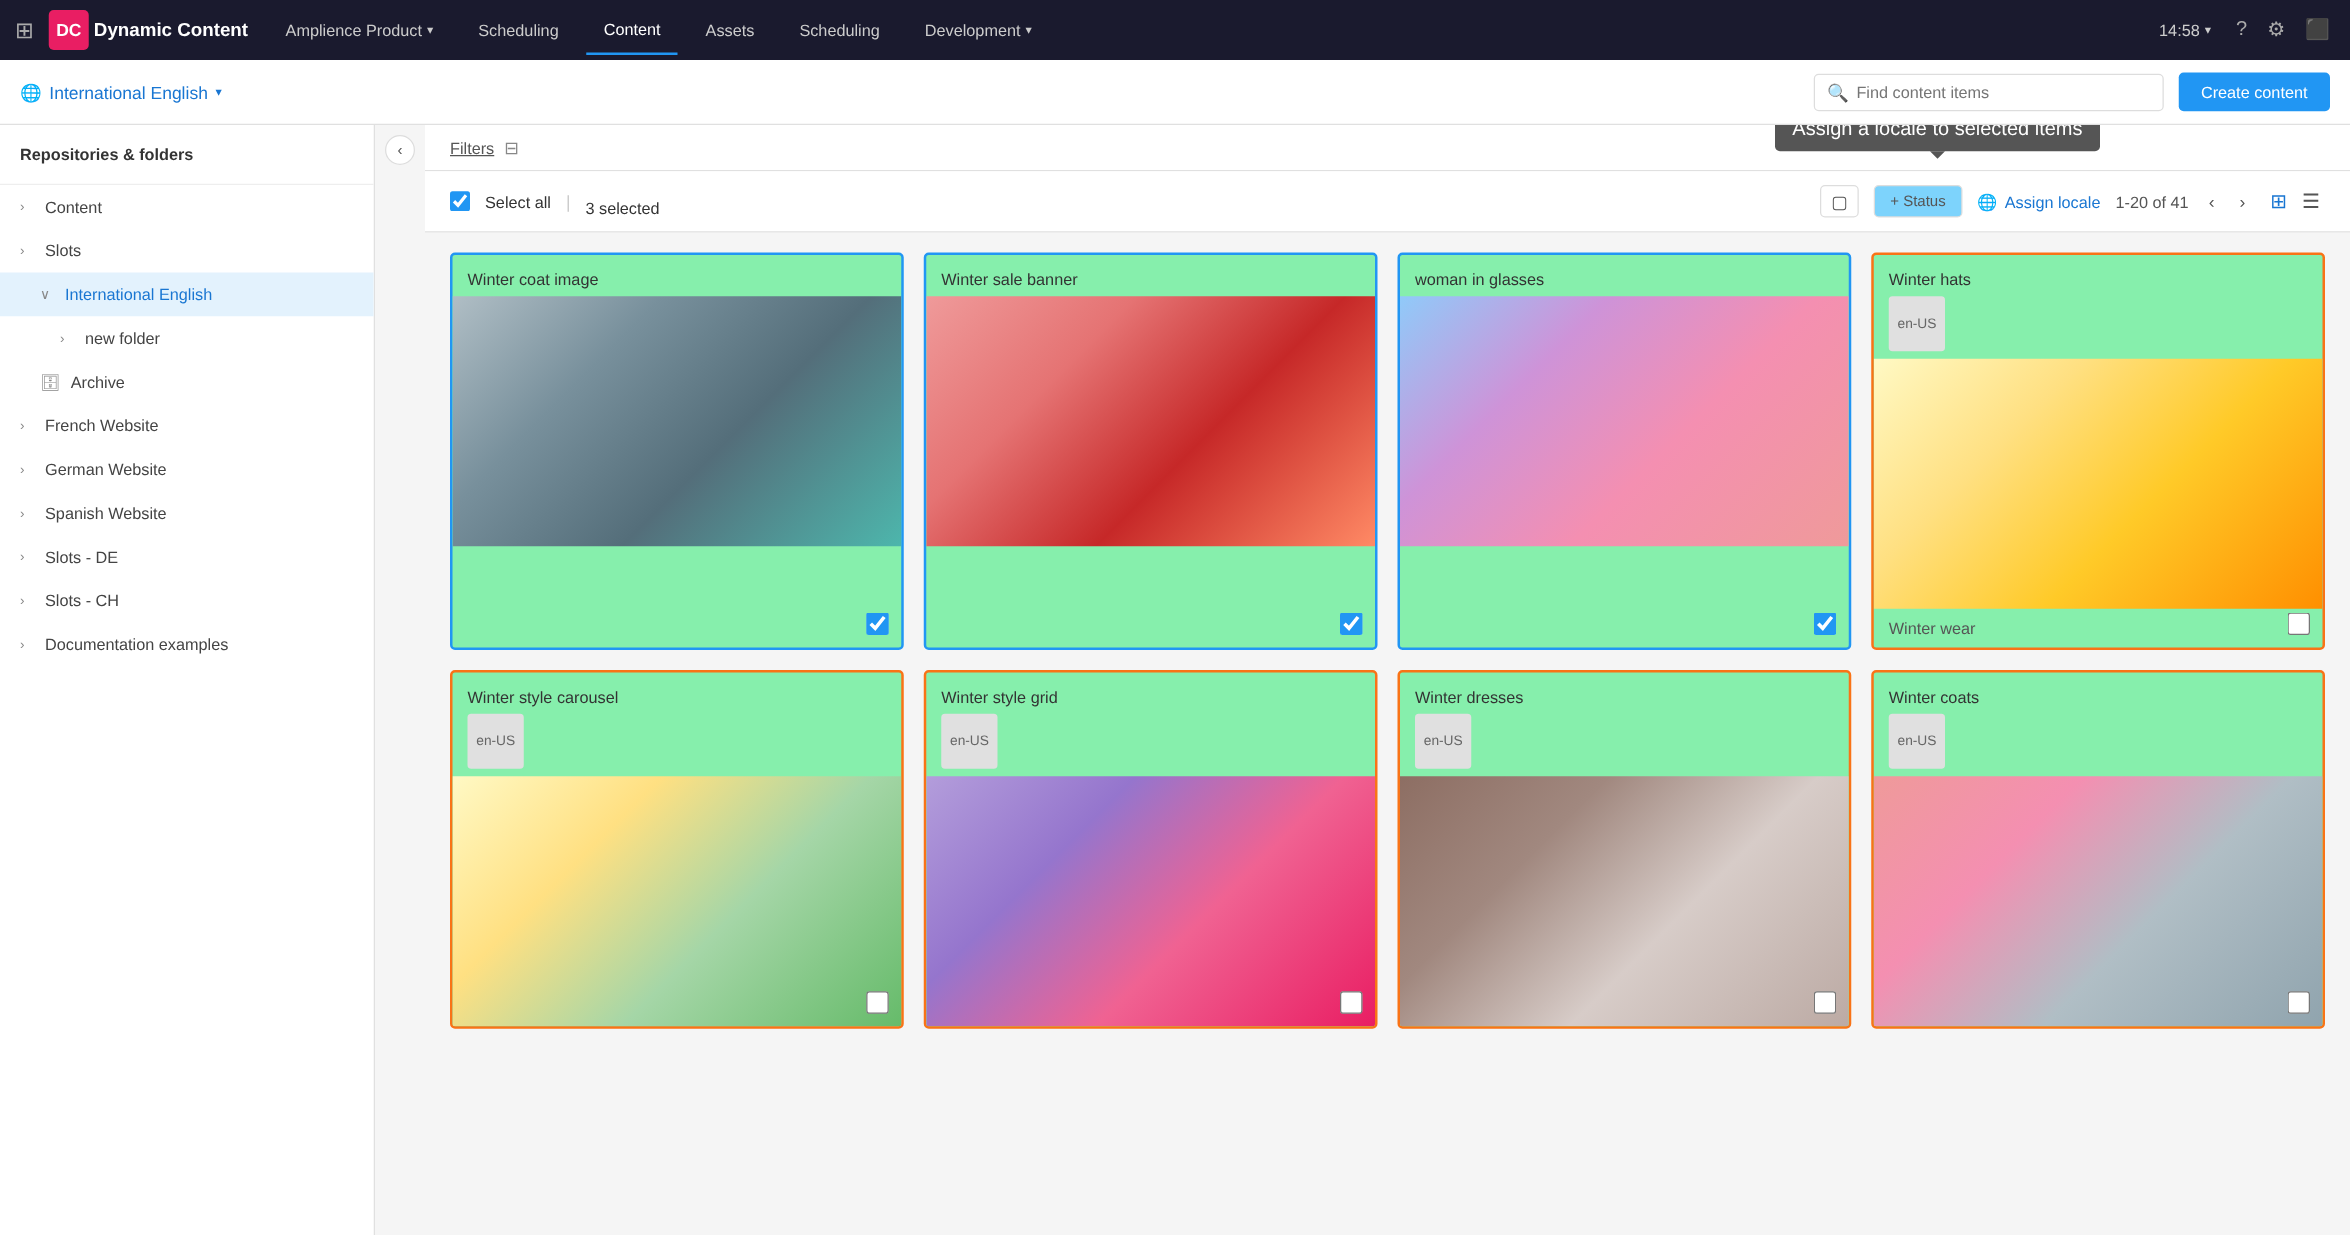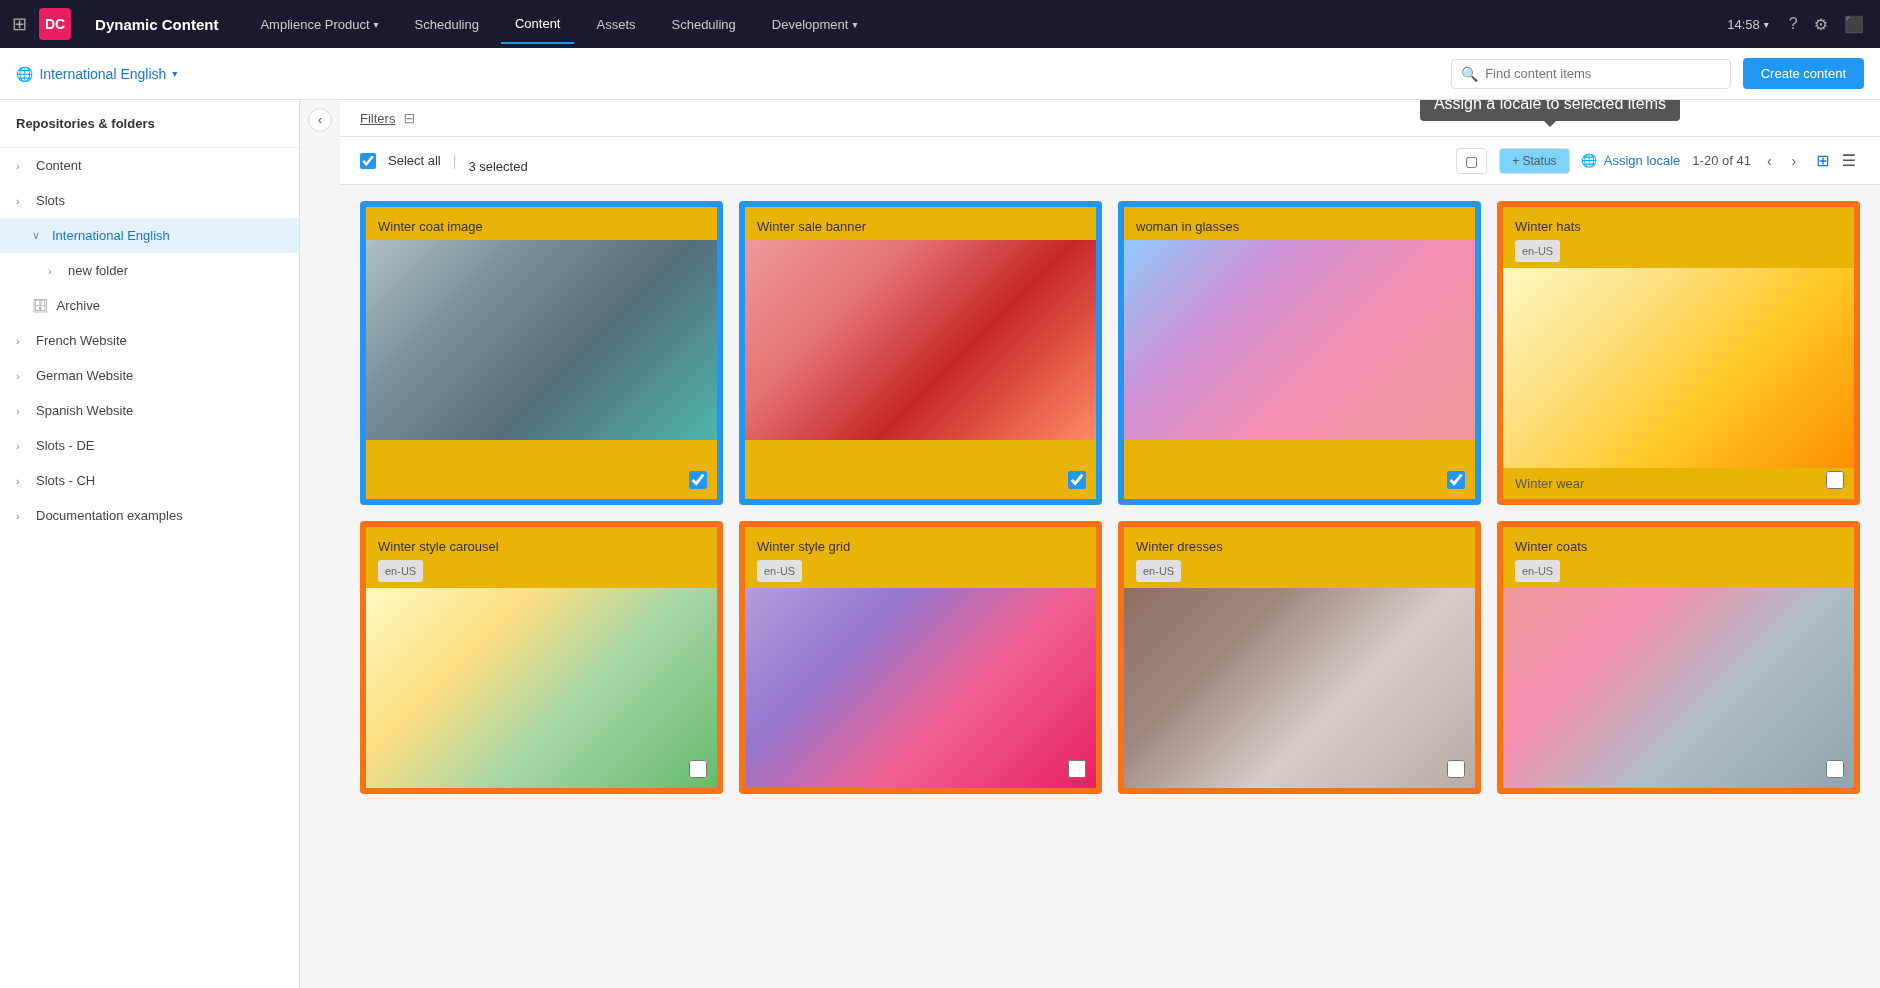--- a/index.html
+++ b/index.html
@@ -9,21 +9,21 @@
     .top-nav {
       background: #1a1a2e;
       height: 48px;
       display: flex;
       align-items: center;
       padding: 0 12px;
       gap: 8px;
       color: #ccc;
     }
     .nav-grid-icon { color: #aaa; font-size: 18px; cursor: pointer; margin-right: 4px; }
-    .nav-logo { color: white; font-weight: 600; font-size: 15px; margin-right: 20px; display: flex; align-items: center; gap: 24px; }
+    .nav-logo { color: white; font-weight: 600; font-size: 15px; margin-right: 8px; display: flex; align-items: center; gap: 4px; }
     .nav-logo-icon { width: 32px; height: 32px; background: #e91e63; border-radius: 4px; display: flex; align-items: center; justify-content: center; color: white; font-weight: bold; font-size: 14px; }
     .nav-item { color: #ccc; padding: 0 14px; height: 40px; display: flex; align-items: center; cursor: pointer; font-size: 13px; gap: 4px; }
     .nav-item.active { color: white; border-bottom: 2px solid #2196f3; }
     .nav-spacer { flex: 1; }
     .nav-time { color: #ccc; font-size: 13px; margin-right: 8px; display: flex; align-items: center; gap: 4px; }
     .nav-icon-btn { color: #aaa; cursor: pointer; padding: 4px; font-size: 16px; }
     .chevron-down { font-size: 10px; }
 
     
     .sub-nav {
@@ -116,25 +116,25 @@
       transform: translateX(-50%);
       border: 6px solid transparent;
       border-top-color: #555;
     }
 
     
     .content-grid {
       flex: 1; overflow-y: auto; padding: 16px 20px; display: grid; grid-template-columns: repeat(4, 1fr); gap: 16px; align-content: start;
     }
     .content-card {
-      background: #eab308; border: 6px solid #f97316; border-radius: 4px; overflow: hidden; cursor: pointer; position: relative;
+      background: #86efac; border: 2px solid #f97316; border-radius: 4px; overflow: hidden; cursor: pointer; position: relative;
     }
     .content-card.selected { border-color: #2196f3; }
     .card-title { padding: 12px 12px 6px; font-size: 13px; font-weight: 500; color: #333; }
-    .card-locale { display: inline-block; margin: 0 12px 6px; background: #e0e0e0; border-radius: 3px; padding: 5px 7px; font-size: 11px; color: #666; }
+    .card-locale { display: inline-block; margin: 0 12px 6px; background: #e0e0e0; border-radius: 3px; padding: 16px 7px; font-size: 11px; color: #666; }
     .card-image { width: 100%; height: 200px; object-fit: cover; background: #ccc; display: flex; align-items: center; justify-content: center; overflow: hidden; }
     .card-checkbox {
       position: absolute; bottom: 10px; right: 10px; width: 18px; height: 18px; accent-color: #2196f3;
     }
     .card-subtitle { padding: 8px 12px; font-size: 13px; color: #555; }
 
     
     .img-winter-coat { background: linear-gradient(135deg, #b0bec5 0%, #78909c 30%, #546e7a 60%, #4db6ac 100%); }
     .img-winter-sale { background: linear-gradient(135deg, #ef9a9a 0%, #e57373 30%, #c62828 60%, #ff8a65 100%); }
     .img-woman-glasses { background: linear-gradient(135deg, #90caf9 0%, #ce93d8 30%, #f48fb1 60%, #ef9a9a 100%); }

